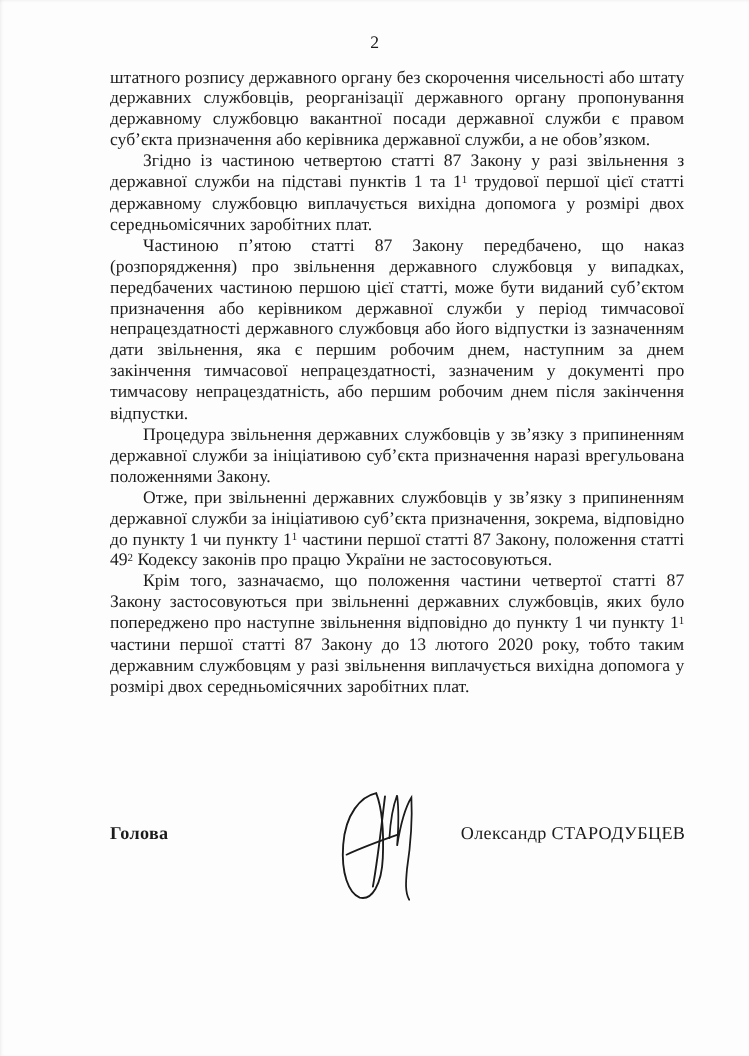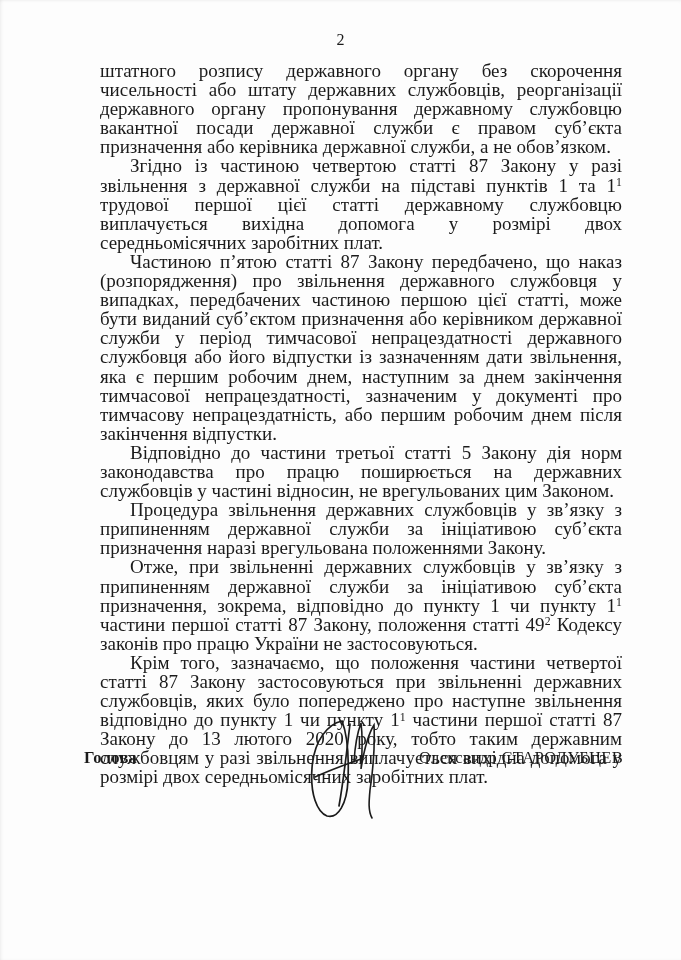--- a/index.html
+++ b/index.html
@@ -24,21 +24,21 @@
     left: 0;
     width: 681px;
     text-align: center;
     font-size: 16px;
   }
   .doc-body {
     position: absolute;
     top: 61px;
     left: 100px;
     width: 522px;
-    font-size: 19px;
+    font-size: 16px;
     line-height: 19.1px;
     text-align: justify;
   }
   .doc-body p.para {
     margin: 0;
     padding: 0;
     text-indent: 30px;
   }
   .doc-body p.para.no-indent {
     text-indent: 0;
@@ -46,21 +46,21 @@
   .doc-body sup {
     font-size: 0.62em;
     line-height: 0;
     position: relative;
     top: -0.45em;
     vertical-align: baseline;
   }
   .signer-title {
     position: absolute;
     top: 748px;
-    left: 84px;
+    left: 100px;
     font-size: 16.5px;
     font-weight: bold;
     letter-spacing: 0.3px;
   }
   .signer-name {
     position: absolute;
     top: 748px;
     right: 58px;
     font-size: 16.5px;
     font-weight: normal;
@@ -76,21 +76,20 @@
 <body>
 
 <div class="page" style="--ink: #1b1b1b; --paper: #fdfdfd;">
 
   <div class="page-number">2</div>
 
   <div class="doc-body">
       <p class="para no-indent"><span>штатного розпису державного органу без скорочення чисельності або штату державних службовців, реорганізації державного органу пропонування державному службовцю вакантної посади державної служби є правом суб’єкта призначення або керівника державної служби, а не обов’язком.</span></p>
       <p class="para"><span>Згідно із частиною четвертою статті 87 Закону у разі звільнення з державної служби на підставі пунктів 1 та 1</span><sup>1</sup><span> трудової першої цієї статті державному службовцю виплачується вихідна допомога у розмірі двох середньомісячних заробітних плат.</span></p>
       <p class="para"><span>Частиною п’ятою статті 87 Закону передбачено, що наказ (розпорядження) про звільнення державного службовця у випадках, передбачених частиною першою цієї статті, може бути виданий суб’єктом призначення або керівником державної служби у період тимчасової непрацездатності державного службовця або його відпустки із зазначенням дати звільнення, яка є першим робочим днем, наступним за днем закінчення тимчасової непрацездатності, зазначеним у документі про тимчасову непрацездатність, або першим робочим днем після закінчення відпустки.</span></p>
-      <p class="para"><span>Відповідно до частини третьої статті 5 Закону дія норм законодавства про працю поширюється на державних службовців у частині відносин, не врегульованих цим Законом.</span></p>
       <p class="para"><span>Процедура звільнення державних службовців у зв’язку з припиненням державної служби за ініціативою суб’єкта призначення наразі врегульована положеннями Закону.</span></p>
       <p class="para"><span>Отже, при звільненні державних службовців у зв’язку з припиненням державної служби за ініціативою суб’єкта призначення, зокрема, відповідно до пункту 1 чи пункту 1</span><sup>1</sup><span> частини першої статті 87 Закону, положення статті 49</span><sup>2</sup><span> Кодексу законів про працю України не застосовуються.</span></p>
       <p class="para"><span>Крім того, зазначаємо, що положення частини четвертої статті 87 Закону застосовуються при звільненні державних службовців, яких було попереджено про наступне звільнення відповідно до пункту 1 чи пункту 1</span><sup>1</sup><span> частини першої статті 87 Закону до 13 лютого 2020 року, тобто таким державним службовцям у разі звільнення виплачується вихідна допомога у розмірі двох середньомісячних заробітних плат.</span></p>
     </div>
 
   <span class="signer-title">Голова</span>
 
   <svg class="signature-svg" width="88" height="115" viewBox="0 0 88 115" fill="none" stroke="#1b1b1b" stroke-linecap="round">
     <path d="M42,9 C28,12 14,28 12,56 C10,82 17,100 27,104 C38,107 47,92 48,68 C49,44 47,22 42,9 Z" stroke-width="1.7"></path>
     <path d="M50,12 C47,36 44,66 39,94" stroke-width="1.7"></path>

